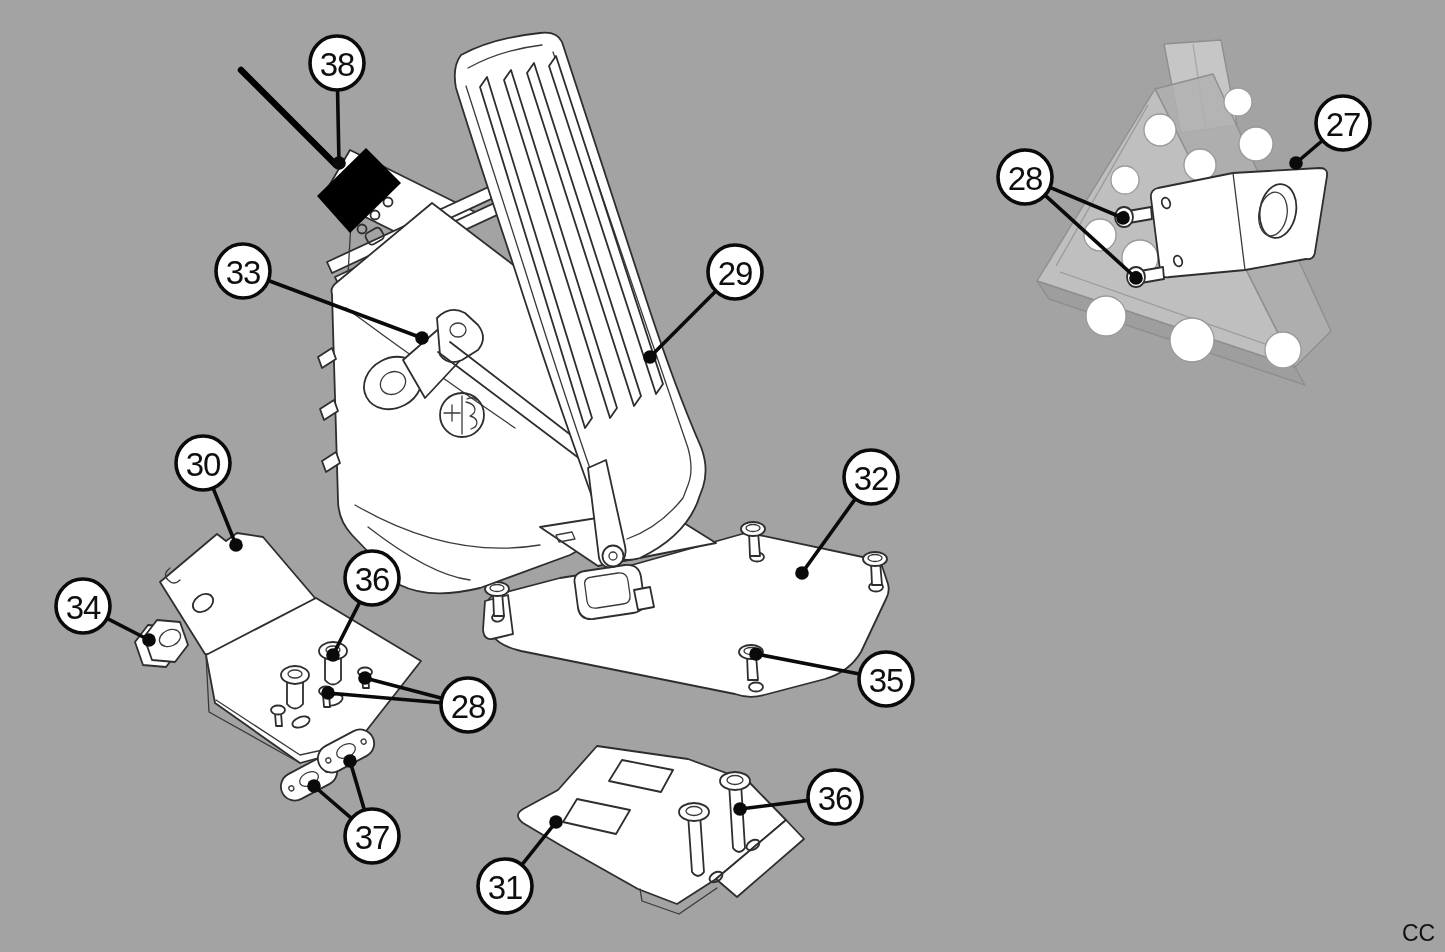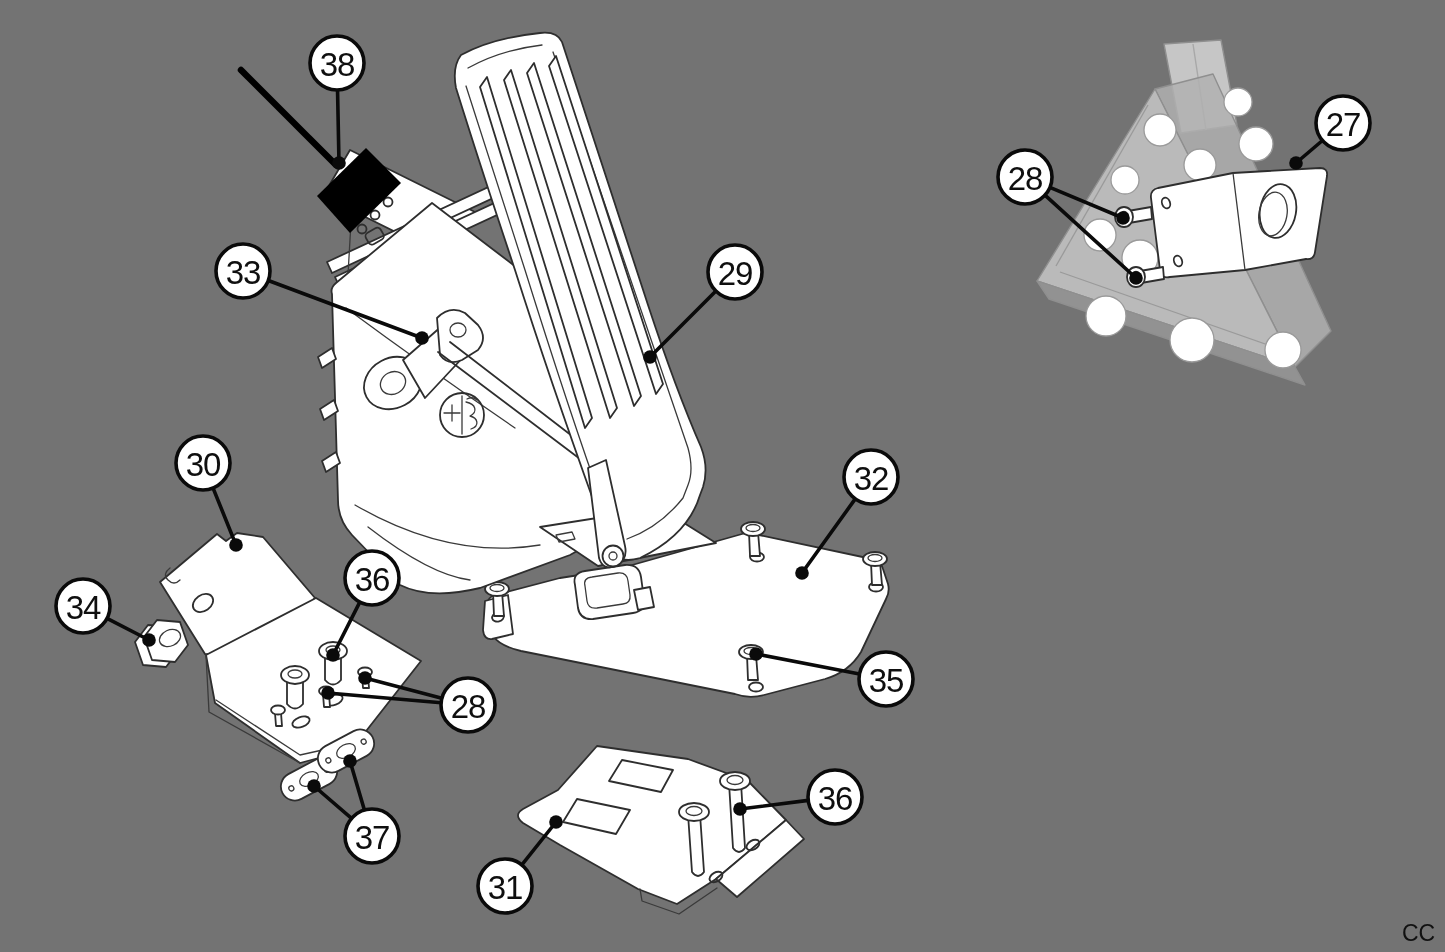--- a/index.html
+++ b/index.html
@@ -1,16 +1,16 @@
 <!DOCTYPE html>
 <html><head>
 <meta charset="utf-8">
 <style>
   html,body{margin:0;padding:0;background:#ffffff;}
-  .stage{position:relative;width:1445px;height:952px;background:#737373;overflow:hidden;
+  .stage{position:relative;width:1445px;height:952px;background:#a3a3a3;overflow:hidden;
          font-family:"Liberation Sans",sans-serif;}
   svg{display:block}
   .art{stroke:#2e2e2e;stroke-width:1.8;fill:#ffffff;stroke-linejoin:round;stroke-linecap:round;}
   .art-thin{stroke:#3a3a3a;stroke-width:1.3;fill:none;stroke-linejoin:round;stroke-linecap:round;}
   .art-open{stroke:#2e2e2e;stroke-width:1.8;fill:none;stroke-linejoin:round;stroke-linecap:round;}
   .solid{fill:#000000;stroke:none;}
   .ghost{stroke:#8f8f8f;stroke-width:1.4;stroke-linejoin:round;}
   .ghost-hole{fill:#ffffff;stroke:#9a9a9a;stroke-width:1.3;}
   .callout-circle{fill:#ffffff;stroke:#0a0a0a;stroke-width:3.6;}
   .callout-line{stroke:#0a0a0a;stroke-width:3.6;stroke-linecap:round;fill:none;}

